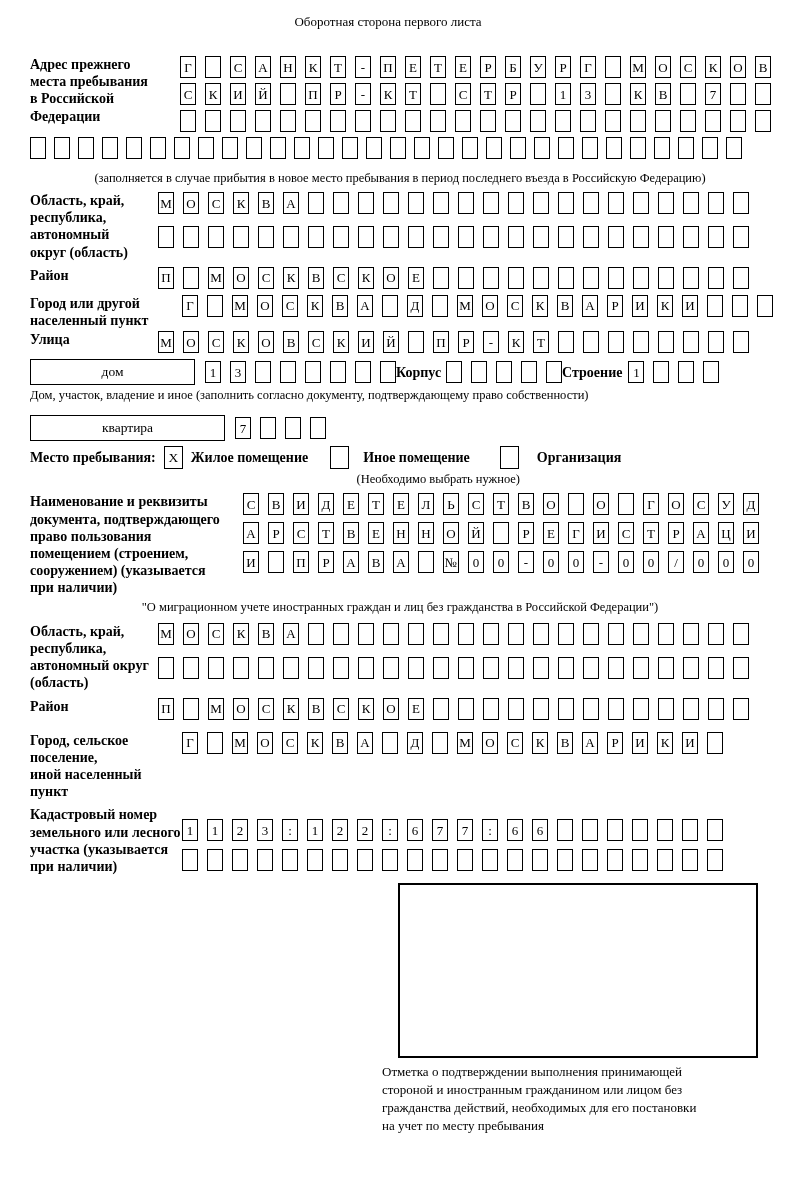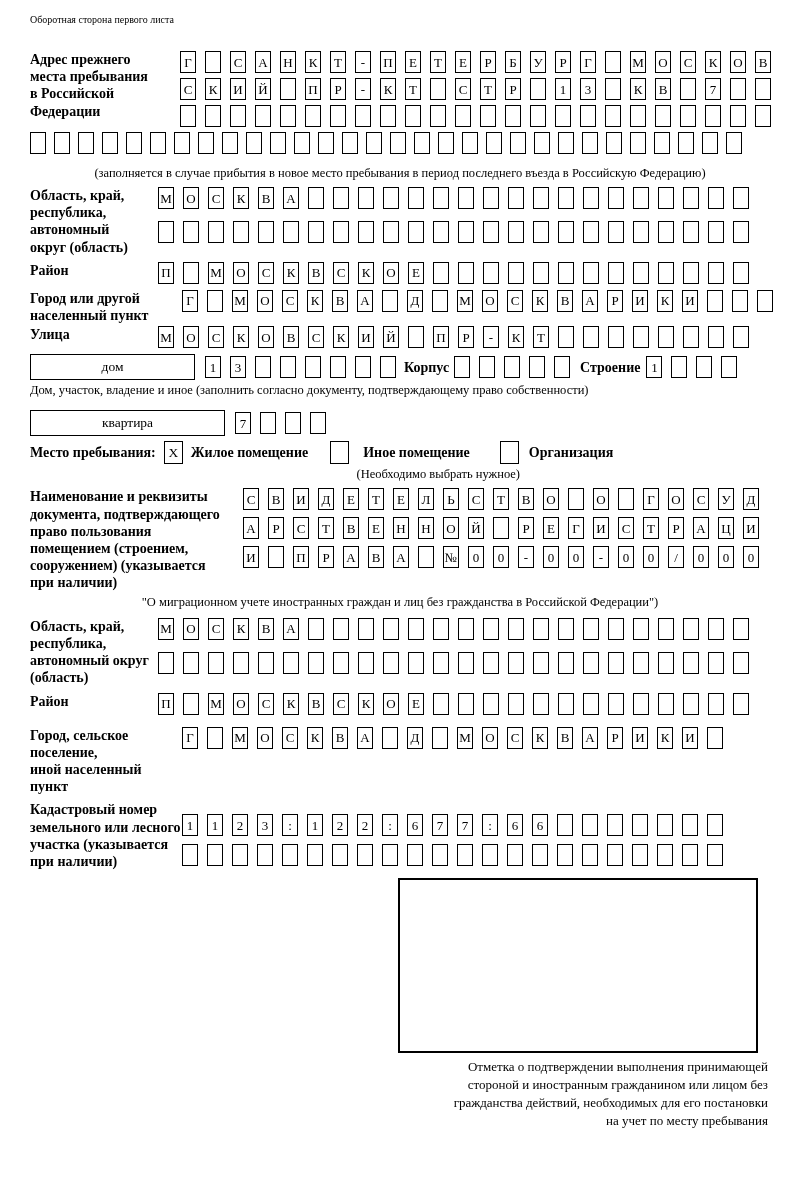--- a/index.html
+++ b/index.html
@@ -4,21 +4,21 @@
 <style>
   * { margin:0; padding:0; box-sizing:border-box; }
   html,body { background:#fff; }
   body {
     width:800px; height:1180px;
     font-family:"Liberation Serif","DejaVu Serif",serif;
     color:#000; padding-top:14px; overflow:hidden;
   }
   .sheet { padding:0 30px; }
 
-  .header-note { text-align:left; font-size:10px; padding-right:24px; }
+  .header-note { text-align:center; font-size:13px; padding-right:24px; }
 
   .frow { display:flex; align-items:flex-start; }
   .flabel { font-size:14px; line-height:1.23; white-space:pre-line; flex-shrink:0;font-weight:bold; }
 
   .cellrow { display:flex; gap:9px; }
   .cellrow.tight { gap:8px; }
   .cellstack { display:flex; flex-direction:column; }
   .cell {
     width:16px; height:22px; flex-shrink:0;
     border:1.5px solid #000;
@@ -38,21 +38,21 @@
   }
 
   .chk {
     width:19px; height:23px; border:1.5px solid #000; flex-shrink:0;
     display:inline-flex; align-items:center; justify-content:center;
     font-size:13.5px;
   }
 
   .stamp-box { border:2px solid #000; width:360px; height:175px; margin-left:368px; background:#fff; }
   .stamp-caption {
-    width:386px; margin-left:352px; text-align:right;
+    width:386px; margin-left:352px; text-align:left;
     font-size:13px; line-height:1.38; white-space:pre-line;
   }
 
   
   .mt2{margin-top:2px}.mt3{margin-top:3px}.mt4{margin-top:12px}.mt5{margin-top:5px}
   .mt6{margin-top:6px}.mt8{margin-top:8px}.mt13{margin-top:13px}
   .mt16{margin-top:16px}.mt26{margin-top:26px}
   .gap5 > * + * {margin-top:5px}
   .gap7 > * + * {margin-top:7px}
   .gap12 > * + * {margin-top:12px}
@@ -343,29 +343,29 @@
     <div class="cellrow" style="margin-left:10px">
         <span class="cell">1</span>
         <span class="cell">3</span>
         <span class="cell"></span>
         <span class="cell"></span>
         <span class="cell"></span>
         <span class="cell"></span>
         <span class="cell"></span>
         <span class="cell"></span>
       </div>
-    <div class="flabel" style="margin-left:8px">Корпус</div>
+    <div class="flabel" style="margin-left:0">Корпус</div>
     <div class="cellrow" style="margin-left:5px">
         <span class="cell"></span>
         <span class="cell"></span>
         <span class="cell"></span>
         <span class="cell"></span>
         <span class="cell"></span>
       </div>
-    <div class="flabel" style="margin-left:10px">Строение</div>
+    <div class="flabel" style="margin-left:0">Строение</div>
     <div class="cellrow" style="margin-left:6px">
         <span class="cell">1</span>
         <span class="cell"></span>
         <span class="cell"></span>
         <span class="cell"></span>
       </div>
   </div>
   <div class="caption mt3">Дом, участок, владение и иное (заполнить согласно документу, подтверждающему право собственности)</div>
 
   <div class="frow mt4" style="align-items:center">
@@ -378,21 +378,21 @@
       </div>
   </div>
 
   <div class="frow mt5" style="align-items:center">
     <div class="flabel">Место пребывания:</div>
     <span class="chk" style="margin-left:8px">X</span>
     <div class="flabel" style="margin-left:8px">Жилое помещение</div>
     <span class="chk" style="margin-left:22px"></span>
     <div class="flabel" style="margin-left:14px">Иное помещение</div>
     <span class="chk" style="margin-left:30px"></span>
-    <div class="flabel" style="margin-left:10px">Организация</div>
+    <div class="flabel" style="margin-left:18px">Организация</div>
   </div>
   <div class="caption mt3" style="margin-left:190px;width:300px;text-align:right">(Необходимо выбрать нужное)</div>
 
   <div class="frow mt6">
     <div class="flabel" style="width:213px">Наименование и реквизиты
 документа, подтверждающего
 право пользования
 помещением (строением,
 сооружением) (указывается
 при наличии)</div>

